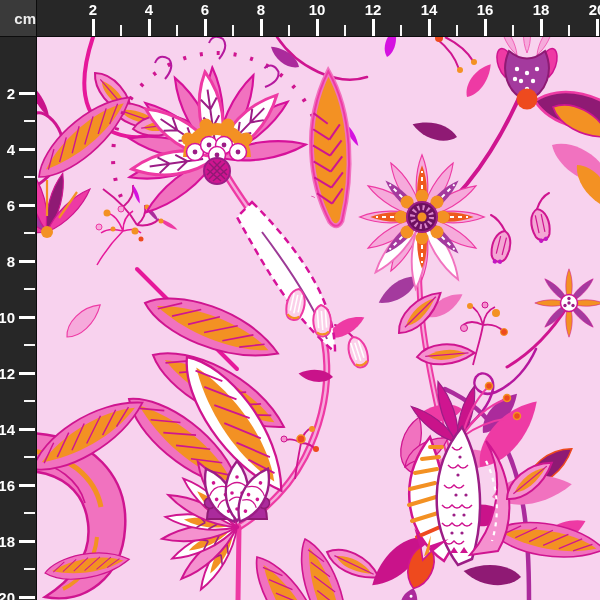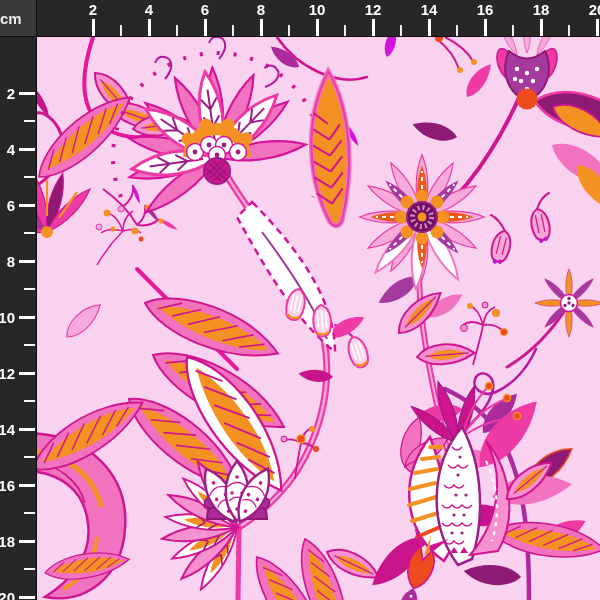--- a/index.html
+++ b/index.html
@@ -3,21 +3,21 @@
 <meta charset="utf-8">
 <style>
   html,body{margin:0;padding:0;background:#fff;}
   .stage{position:relative;width:600px;height:600px;overflow:hidden;background:#f8d2ee;
          font-family:"Liberation Sans",sans-serif;}
   .fabric-svg{position:absolute;left:37px;top:37px;width:563px;height:563px;display:block;}
   .ruler{position:absolute;background:#272727;box-sizing:border-box;z-index:5;}
   .ruler-top{left:0;top:0;width:600px;height:37px;border-bottom:1px solid #0c0c0c;}
   .ruler-left{left:0;top:0;width:37px;height:600px;border-right:1px solid #0c0c0c;}
   .corner{position:absolute;left:0;top:0;width:37px;height:37px;background:#3a3a3a;z-index:6;
-          display:flex;align-items:center;justify-content:flex-start;
+          display:flex;align-items:center;justify-content:flex-end;
           border-right:1px solid #0c0c0c;border-bottom:1px solid #0c0c0c;box-sizing:border-box;}
   .corner span{color:#ededed;font-weight:bold;font-size:15px;}
   .tick-t{position:absolute;bottom:0;width:2px;height:11px;background:#f5f5f5;}
   .tick-t.major{width:3px;height:17px;background:#fff;}
   .tick-l{position:absolute;right:1px;height:2px;width:11px;background:#f5f5f5;}
   .tick-l.major{height:3px;width:16px;background:#fff;}
   .lbl-t{position:absolute;top:1px;transform:translateX(-50%);color:#fff;
          font-weight:bold;font-size:15px;line-height:17px;}
   .lbl-l{position:absolute;right:21px;transform:translateY(-50%);color:#fff;
          font-weight:bold;font-size:15px;line-height:15px;}

